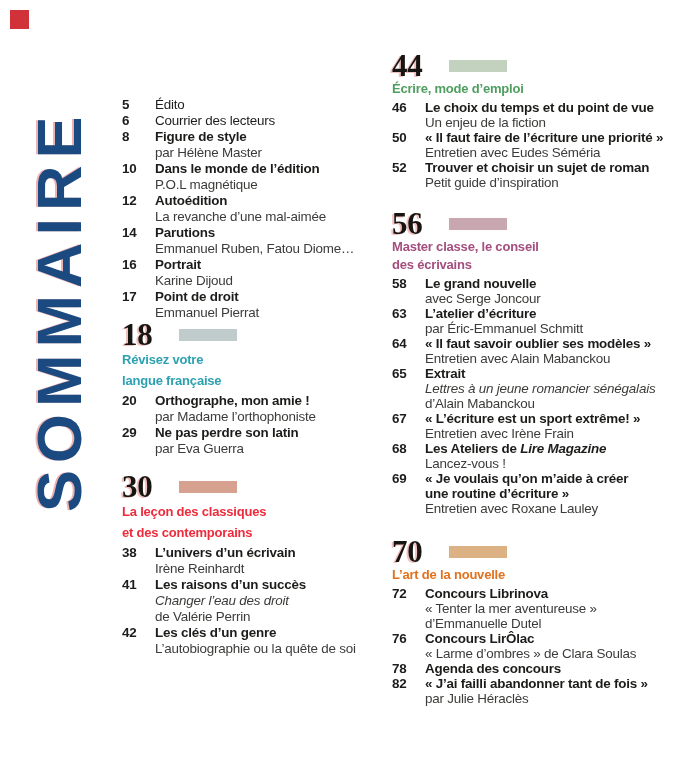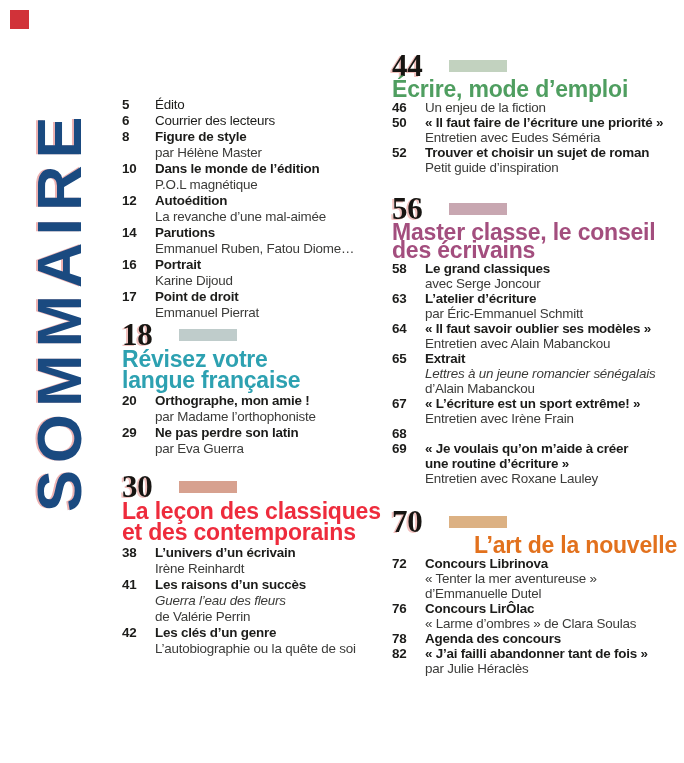--- a/index.html
+++ b/index.html
@@ -25,21 +25,21 @@
   .t{font-weight:700;white-space:nowrap;}
   .t.reg{font-weight:400;}
   .s{color:#3b3b39;white-space:nowrap;}
   .s.i{font-style:italic;}
   .num-row{display:flex;align-items:center;gap:26px;font-family:Liberation Serif, serif;}
   .sec-num{
     font-size:31px;font-weight:800;line-height:28px;color:#171512;
     text-shadow:-2px 1px 0 rgba(219,92,85,0.38);
   }
   .sec-bar{width:58px;height:12px;display:inline-block;}
-  .sec-heading{font-weight:700;font-size:23px;margin-bottom:2px;white-space:nowrap;}
+  .sec-heading{font-weight:700;font-size:13px;margin-bottom:2px;white-space:nowrap;}
   .col-left .sec-heading{line-height:21px;}
   .col-right .sec-heading{line-height:18px;}
   .sec18{}
   .sec30{margin-top:16px;}
   .sec44{margin-top:2px;}
   .sec56{margin-top:20px;}
   .sec70{margin-top:22px;}
 </style>
 </head>
 <body>
@@ -143,21 +143,21 @@
       <span class="pg">38</span>
       <span class="tx">
         <div class="t">L’univers d’un écrivain</div>
         <div class="s">Irène Reinhardt</div>
       </span>
     </div>
     <div class="row">
       <span class="pg">41</span>
       <span class="tx">
         <div class="t">Les raisons d’un succès</div>
-        <div class="s i">Guerra l’eau des fleurs</div>
+        <div class="s i">Changer l’eau des droit</div>
         <div class="s">de Valérie Perrin</div>
       </span>
     </div>
     <div class="row">
       <span class="pg">42</span>
       <span class="tx">
         <div class="t">Les clés d’un genre</div>
         <div class="s">L’autobiographie ou la quête de soi</div>
       </span>
     </div>
@@ -170,20 +170,21 @@
     <div class="num-row">
       <span class="sec-num">44</span>
       <span class="sec-bar" style="background-color: rgb(194, 210, 191);"></span>
     </div>
     <div class="sec-heading" style="color: rgb(79, 158, 96);">
       <div>Écrire, mode d’emploi</div>
     </div>
     <div class="row">
       <span class="pg">46</span>
       <span class="tx">
+        <div class="t">Le choix du temps et du point de vue</div>
         <div class="s">Un enjeu de la fiction</div>
       </span>
     </div>
     <div class="row">
       <span class="pg">50</span>
       <span class="tx">
         <div class="t">« Il faut faire de l’écriture une priorité »</div>
         <div class="s">Entretien avec Eudes Séméria</div>
       </span>
     </div>
@@ -201,21 +202,21 @@
       <span class="sec-num">56</span>
       <span class="sec-bar" style="background-color: rgb(200, 167, 177);"></span>
     </div>
     <div class="sec-heading" style="color: rgb(163, 78, 126);">
       <div>Master classe, le conseil</div>
       <div>des écrivains</div>
     </div>
     <div class="row">
       <span class="pg">58</span>
       <span class="tx">
-        <div class="t">Le grand classiques</div>
+        <div class="t">Le grand nouvelle</div>
         <div class="s">avec Serge Joncour</div>
       </span>
     </div>
     <div class="row">
       <span class="pg">63</span>
       <span class="tx">
         <div class="t">L’atelier d’écriture</div>
         <div class="s">par Éric-Emmanuel Schmitt</div>
       </span>
     </div>
@@ -236,37 +237,41 @@
     </div>
     <div class="row">
       <span class="pg">67</span>
       <span class="tx">
         <div class="t">« L’écriture est un sport extrême! »</div>
         <div class="s">Entretien avec Irène Frain</div>
       </span>
     </div>
     <div class="row">
       <span class="pg">68</span>
+      <span class="tx">
+        <div class="t"><span>Les Ateliers de </span><em>Lire Magazine</em></div>
+        <div class="s">Lancez-vous !</div>
+      </span>
     </div>
     <div class="row">
       <span class="pg">69</span>
       <span class="tx">
         <div class="t">« Je voulais qu’on m’aide à créer</div>
         <div class="t">une routine d’écriture »</div>
         <div class="s">Entretien avec Roxane Lauley</div>
       </span>
     </div>
   </div>
 
   <div class="section sec70">
     <div class="num-row">
       <span class="sec-num">70</span>
       <span class="sec-bar" style="background-color: rgb(220, 177, 131);"></span>
     </div>
-    <div class="sec-heading" style="color: rgb(226, 113, 29); text-align: right;">
+    <div class="sec-heading" style="color: rgb(226, 113, 29);">
       <div>L’art de la nouvelle</div>
     </div>
     <div class="row">
       <span class="pg">72</span>
       <span class="tx">
         <div class="t">Concours Librinova</div>
         <div class="s">« Tenter la mer aventureuse »</div>
         <div class="s">d’Emmanuelle Dutel</div>
       </span>
     </div>

